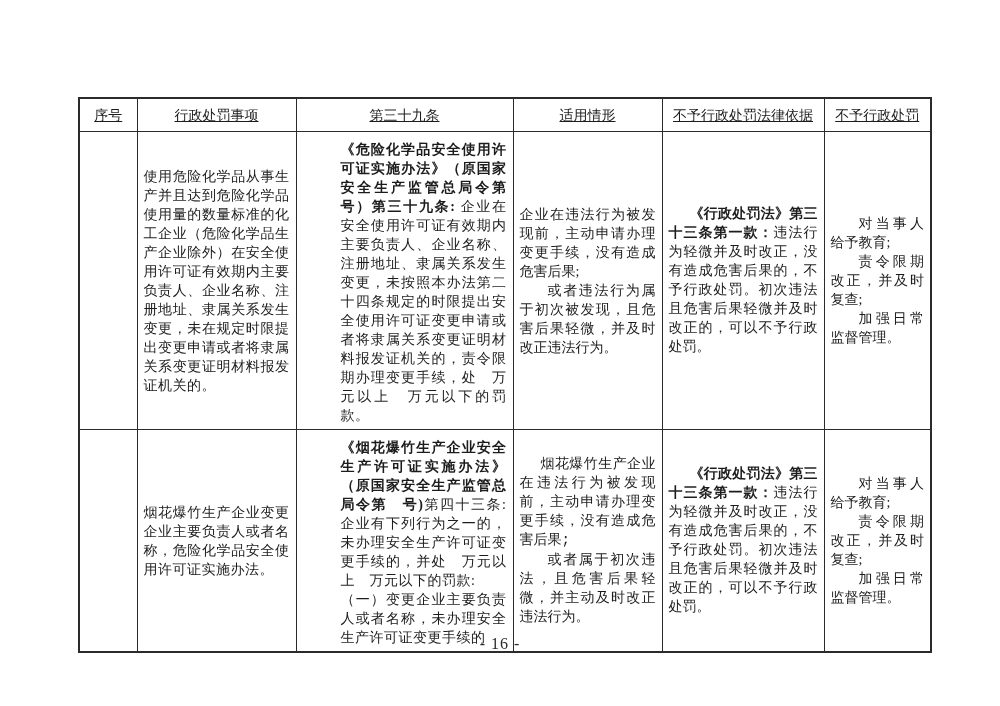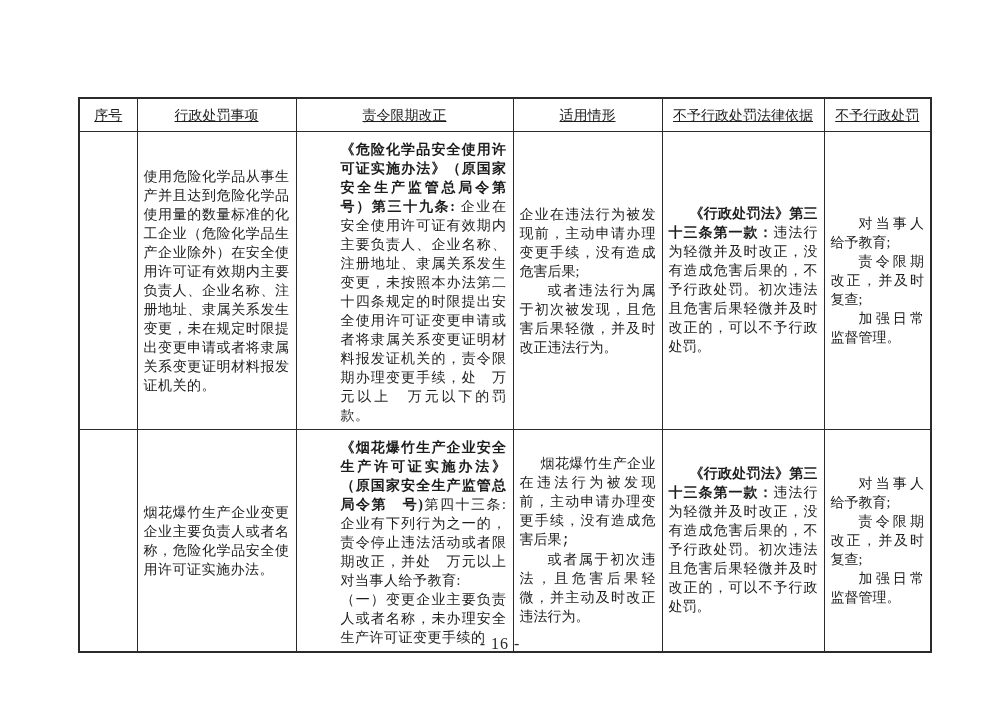--- a/index.html
+++ b/index.html
@@ -72,21 +72,21 @@
       <col style="width:159px">
       <col style="width:217px">
       <col style="width:149px">
       <col style="width:162px">
       <col style="width:107px">
     </colgroup>
     <thead>
       <tr>
         <th>序号</th>
         <th>行政处罚事项</th>
-        <th>责令限期改正</th>
+        <th>第三十九条</th>
         <th>适用情形</th>
         <th>不予行政处罚法律依据</th>
         <th>不予行政处罚</th>
       </tr>
     </thead>
     <tbody>
       <tr class="row-1">
         <td class="c-seq"></td>
         <td class="c-matter">
           <p>使用危险化学品从事生产并且达到危险化学品使用量的数量标准的化工企业（危险化学品生产企业除外）在安全使用许可证有效期内主要负责人、企业名称、注册地址、隶属关系发生变更，未在规定时限提出变更申请或者将隶属关系变更证明材料报发证机关的。</p>
@@ -106,21 +106,21 @@
           <p class="para-indent">责令限期改正，并及时复查;</p>
           <p class="para-indent">加强日常监督管理。</p>
         </td>
       </tr>
       <tr class="row-2">
         <td class="c-seq"></td>
         <td class="c-matter">
           <p>烟花爆竹生产企业变更企业主要负责人或者名称，危险化学品安全使用许可证实施办法。</p>
         </td>
         <td class="c-basis">
-          <p><b>《烟花爆竹生产企业安全生产许可证实施办法》（原国家安全生产监管总局令第　号)</b><span>第四十三条: 企业有下列行为之一的，责令停止违法活动或者限期改正，并处　万元以上　对当事人给予教育:</span></p>
+          <p><b>《烟花爆竹生产企业安全生产许可证实施办法》（原国家安全生产监管总局令第　号)</b><span>第四十三条: 企业有下列行为之一的，未办理安全生产许可证变更手续的，并处　万元以上　万元以下的罚款:</span></p>
           <p>（一）变更企业主要负责人或者名称，未办理安全生产许可证变更手续的</p>
         </td>
         <td class="c-sit">
           <p class="para-indent-s">烟花爆竹生产企业在违法行为被发现前，主动申请办理变更手续，没有造成危害后果;</p>
           <p class="para-indent">或者属于初次违法，且危害后果轻微，并主动及时改正违法行为。</p>
         </td>
         <td class="c-nop">
           <p class="para-indent-s"><b>《行政处罚法》第三十三条第一款：</b><span>违法行为轻微并及时改正，没有造成危害后果的，不予行政处罚。初次违法且危害后果轻微并及时改正的，可以不予行政处罚。</span></p>
         </td>
         <td class="c-mea">

